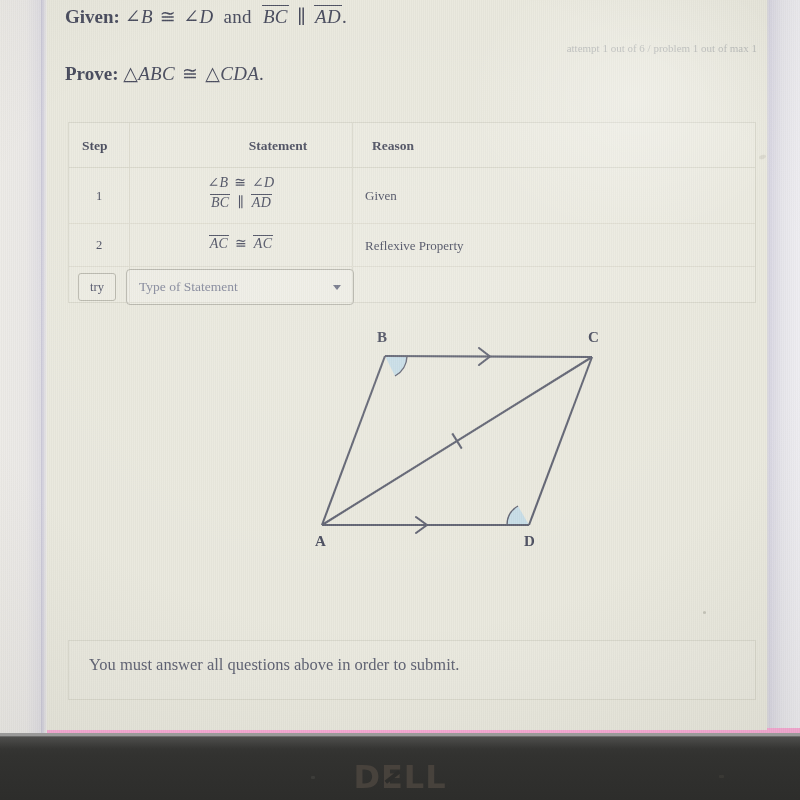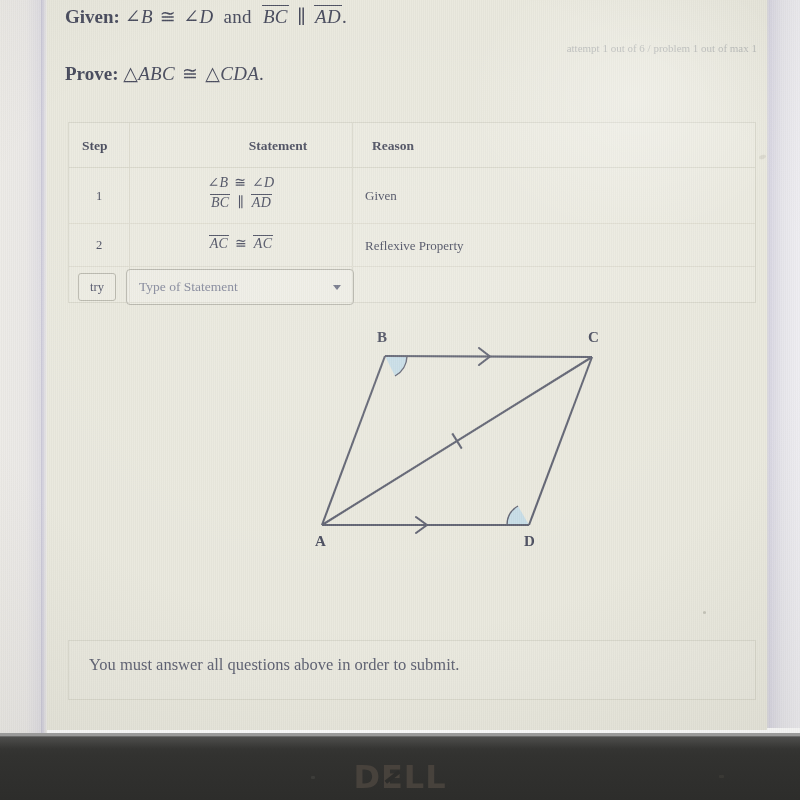--- a/index.html
+++ b/index.html
@@ -9,21 +9,21 @@
     height: 800px;
     overflow: hidden;
     background: #1c1c1c;
   }
 
   .screen-photo {
     position: absolute;
     left: 0; top: 0;
     width: 800px;
     height: 800px;
-    background: #ffffff;
+    background: #f9a8d4;
   }
 
   
   .left-margin {
     position: absolute;
     left: 0; top: 0;
     width: 44px; height: 733px;
     background: linear-gradient(to right, #eceae6 0%, #eae8e6 60%, #dcdae2 100%);
   }
   .left-seam {

